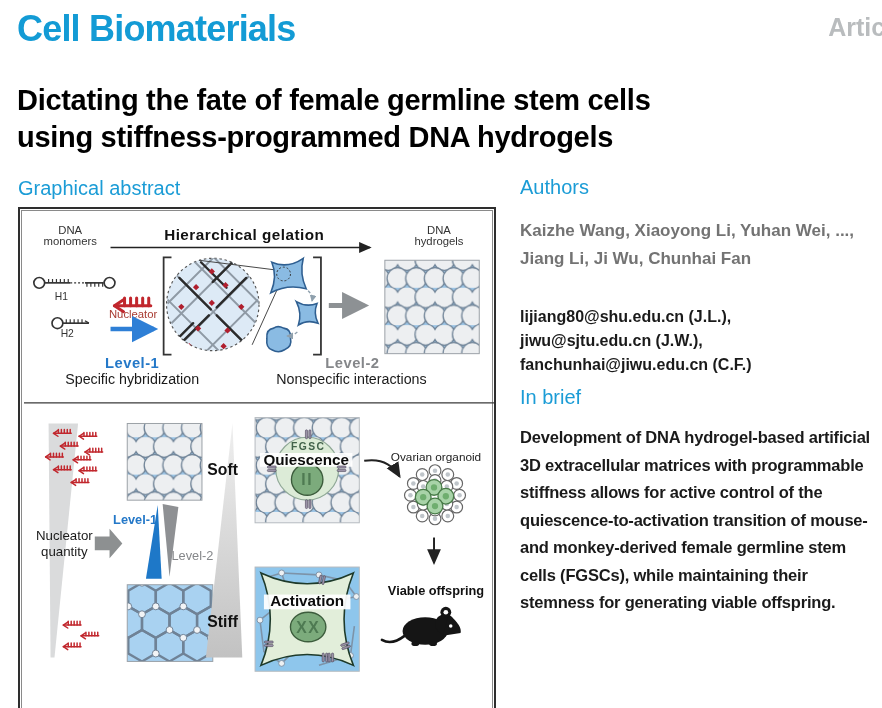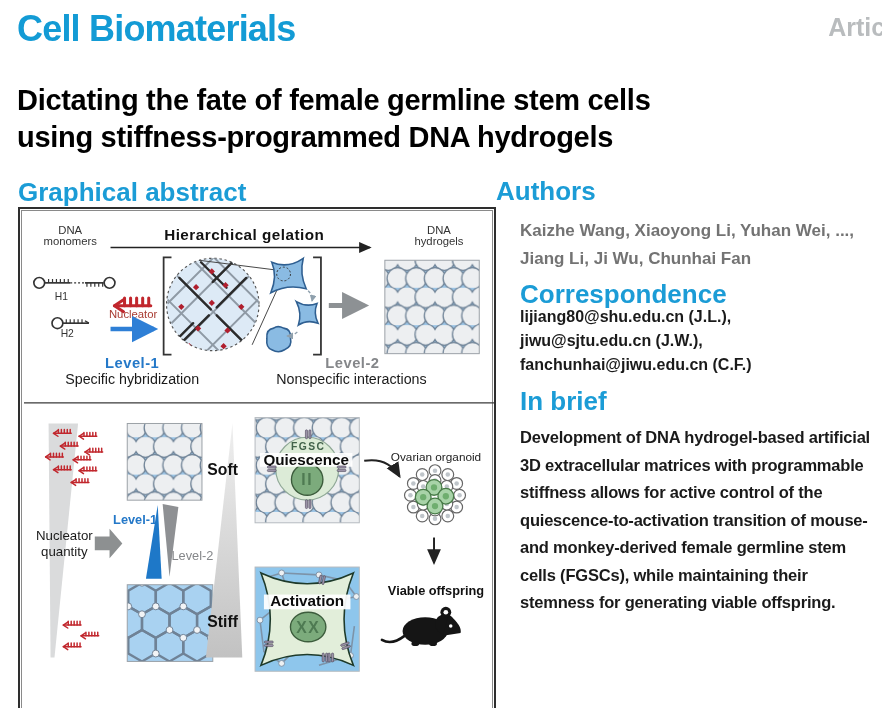--- a/index.html
+++ b/index.html
@@ -6,29 +6,29 @@
   .page { position:relative; width:882px; height:708px; background:#fff;
           font-family:"Liberation Sans", sans-serif; overflow:hidden;padding-left:40px; }
 
   .logo { position:absolute; left:17px; top:8px; font-size:36px; font-weight:bold;
           color:#139bd5; letter-spacing:-0.8px; }
   .article-type { position:absolute; right:16px; top:13px; font-size:25px;
           font-weight:bold; color:#b9bcbe; }
   .title { position:absolute; left:17px; top:82px; font-size:29px; font-weight:bold;
           color:#000; line-height:37px; letter-spacing:-0.3px; }
 
-  .blue-heading { font-size:26px; font-weight:bold; color:#1b9cd6; }
+  .blue-heading { font-size:20px; font-weight:normal; color:#1b9cd6; }
   .ga-heading { position:absolute; left:18px; top:177px; }
 
   .figure-box { position:absolute; left:18px; top:207px; width:478px; height:531px;
           border:2px solid #2e2e2e; background:#fff; box-sizing:border-box; }
   .figure-inner { position:absolute; left:1px; top:1px; right:1px; bottom:1px;
           border:1px solid #8a8a8a; }
   .figure-inner svg { position:absolute; left:2px; top:2px; }
-  .authors-heading { position:absolute; left:496px; top:176px; }
+  .authors-heading { position:absolute; left:520px; top:176px; }
   .authors-text { position:absolute; left:520px; top:217px; width:356px;
           font-size:17px; font-weight:bold; color:#737373; line-height:28px; }
   .corr-heading { position:absolute; left:520px; top:279px; }
   .corr-lines { position:absolute; left:520px; top:305px; width:356px;
           font-size:16px; font-weight:bold; color:#1a1a1a; line-height:24px; }
   .inbrief-heading { position:absolute; left:520px; top:386px; }
   .inbrief-text { position:absolute; left:520px; top:412px; width:358px;
           font-size:16.5px; font-weight:bold; color:#1a1a1a; line-height:27.5px;
           letter-spacing:-0.2px;margin-top:12px; }
 
@@ -398,21 +398,20 @@
       </svg>
     </div>
   </div>
 
   <div class="blue-heading authors-heading">Authors</div>
   <div class="authors-text">
     <span>Kaizhe Wang, Xiaoyong Li, Yuhan Wei, ...,</span><br>
     <span>Jiang Li, Ji Wu, Chunhai Fan</span>
   </div>
 
-  <div class="blue-heading corr-heading">Correspondence</div>
   <div class="corr-lines">
     <div>lijiang80@shu.edu.cn (J.L.),</div>
     <div>jiwu@sjtu.edu.cn (J.W.),</div>
     <div>fanchunhai@jiwu.edu.cn (C.F.)</div>
   </div>
 
   <div class="blue-heading inbrief-heading">In brief</div>
   <div class="inbrief-text">Development of DNA hydrogel-based artificial 3D extracellular matrices with programmable stiffness allows for active control of the quiescence-to-activation transition of mouse- and monkey-derived female germline stem cells (FGSCs), while maintaining their stemness for generating viable offspring.</div>
 
 </div>

